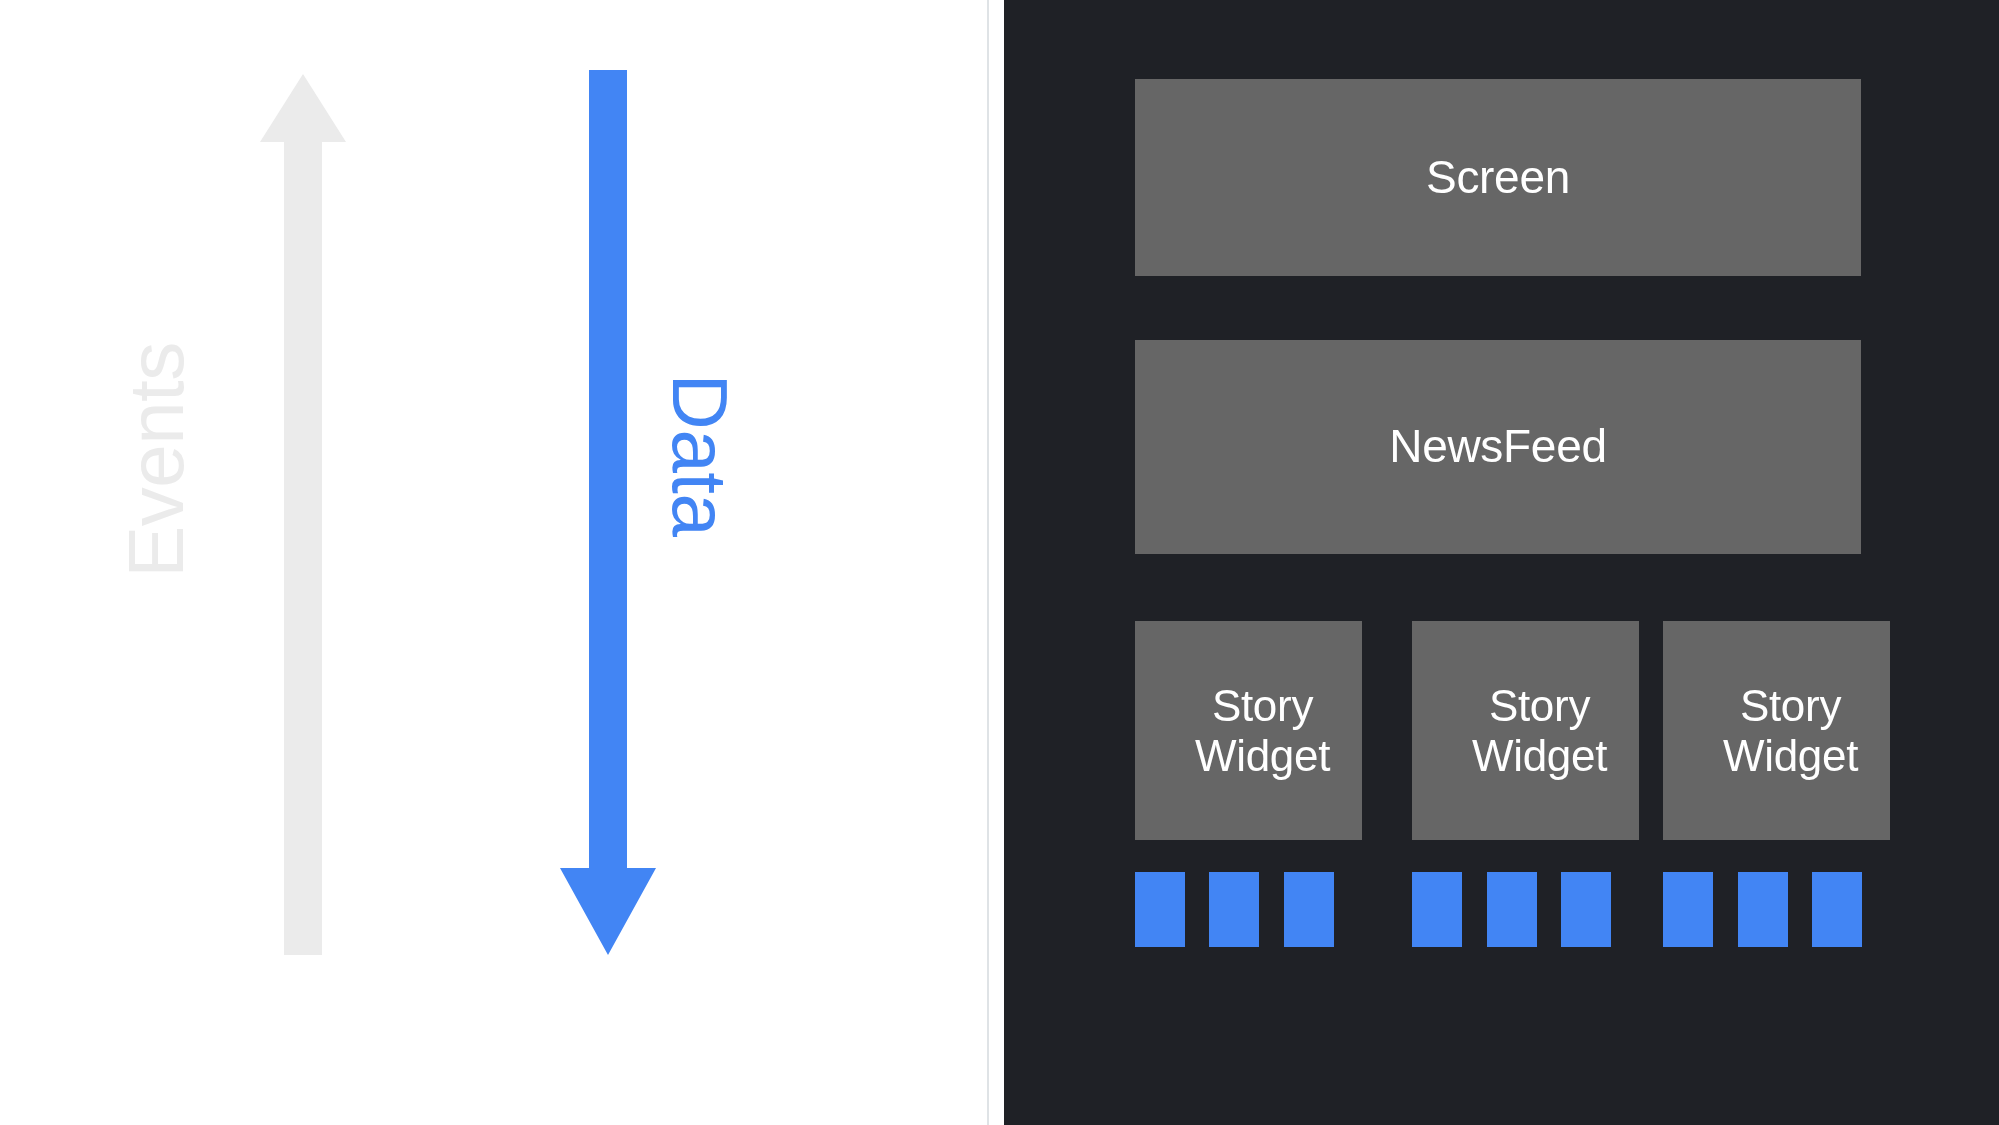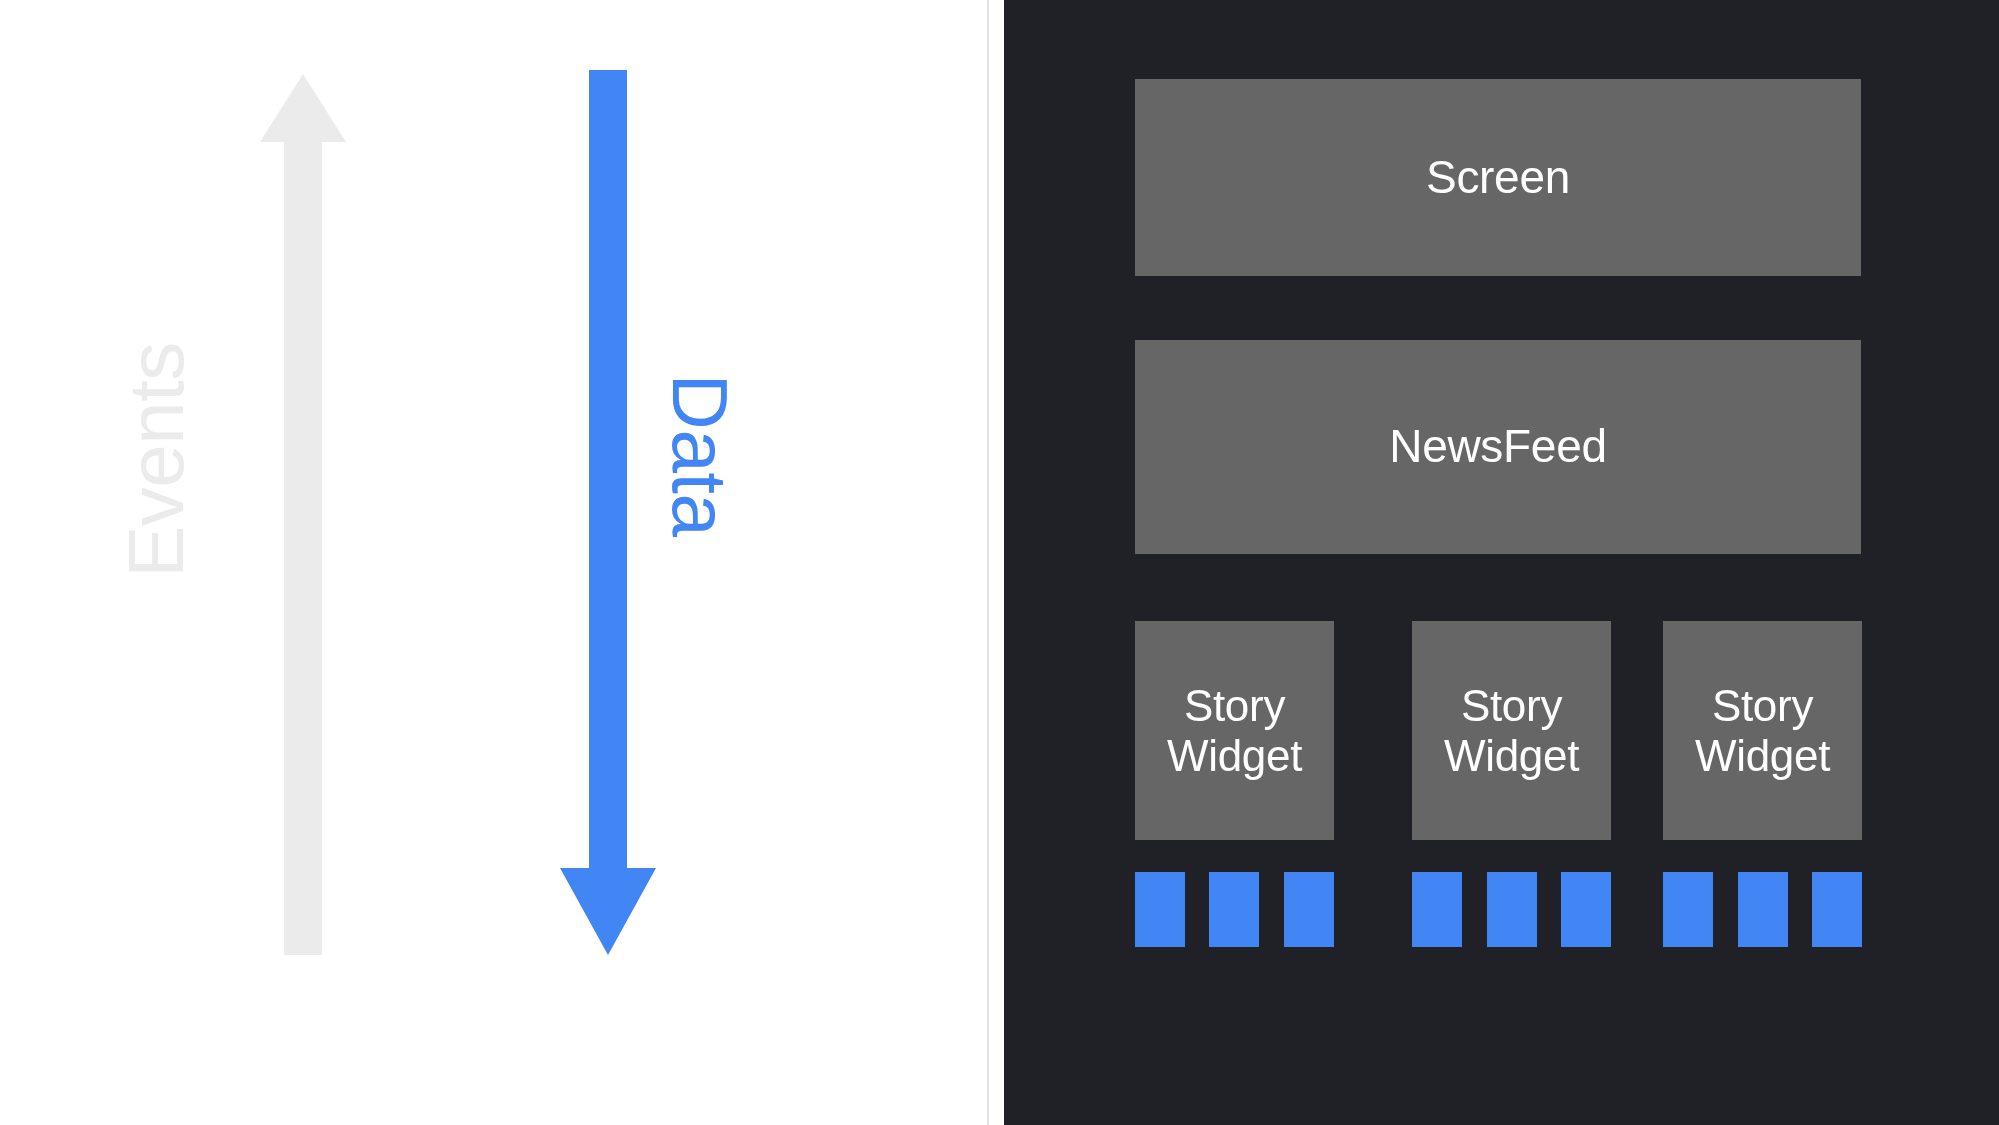--- a/index.html
+++ b/index.html
@@ -127,20 +127,21 @@
     width: 726px;
     height: 214px;
     justify-content: center;
   }
 
   .node-story {
     top: 621px;
     width: 199px;
     height: 219px;
     font-size: 44px;
+    padding-left: 28px;
   }
 
   .story-0 { left: 131px; }
   .story-1 { left: 408px; }
   .story-2 { left: 659px; }
 
   .leaf {
     position: absolute;
     top: 872px;
     width: 50px;

